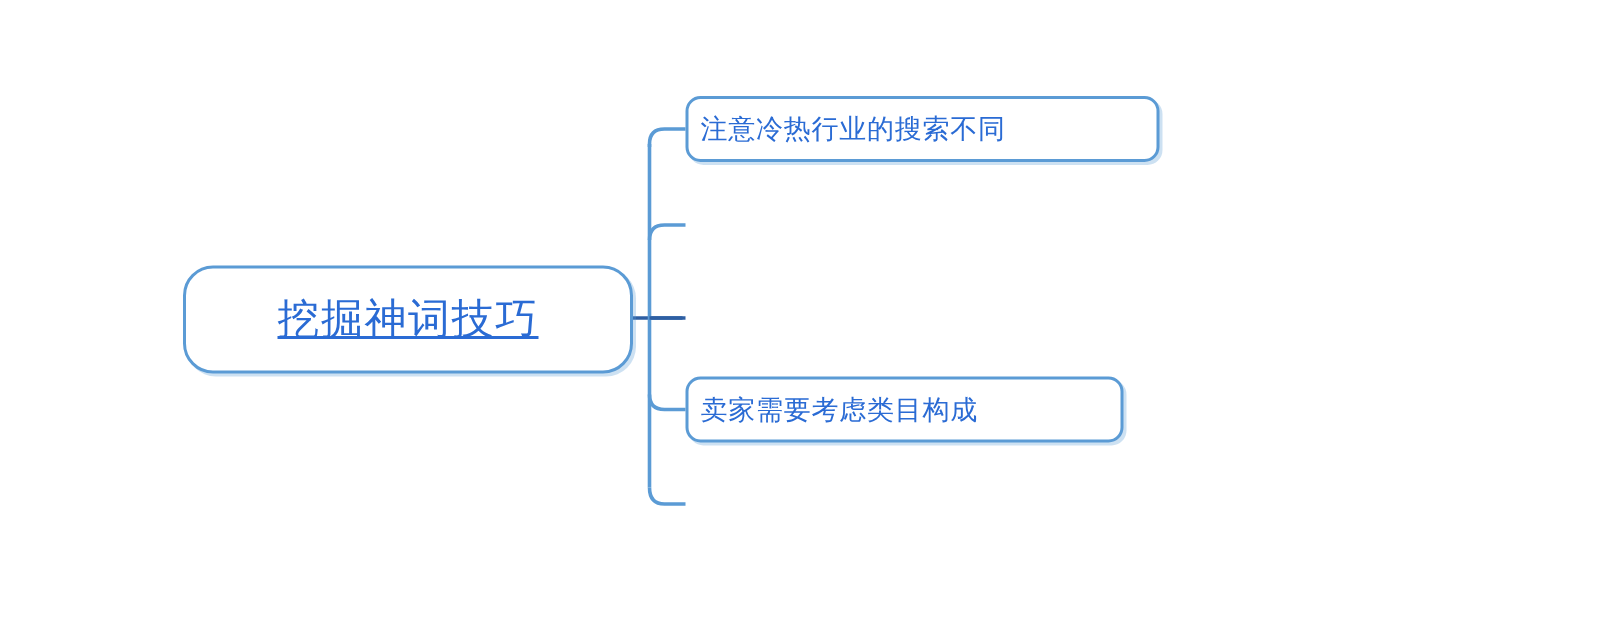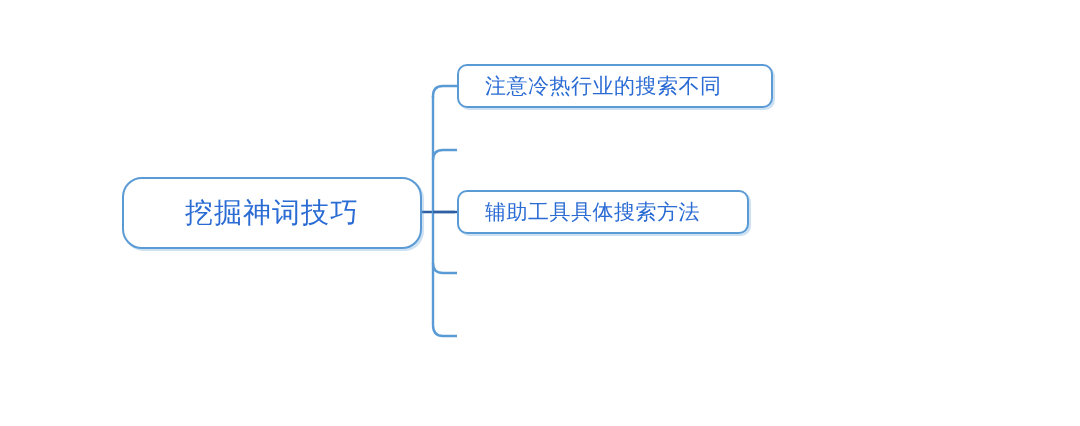--- a/index.html
+++ b/index.html
@@ -36,26 +36,27 @@
   }
   .node-root {
     left: 122px;
     top: 177px;
     width: 300px;
     height: 72px;
     border-radius: 20px;
     justify-content: center;
     font-size: 28px;
     letter-spacing: 1px;
+    text-decoration: underline;
   }
   .node-branch {
     border-radius: 10px;
     height: 44px;
-    padding: 0 26px;
-    font-size: 21px;
+    padding: 0 8px;
+    font-size: 18px;
     letter-spacing: 0.5px;
   }
   .nb-0 { left: 457px; top: 64px;  width: 316px; }
   .nb-1 { left: 457px; top: 128px; width: 165px; }
   .nb-2 { left: 457px; top: 190px; width: 292px; }
   .nb-3 { left: 457px; top: 251px; width: 292px; }
   .nb-4 { left: 457px; top: 314px; width: 443px; }
 </style>
 </head>
 <body>
@@ -81,19 +82,19 @@
 
   <div class="node node-root">
     <span>挖掘神词技巧</span>
   </div>
 
   <div class="node node-branch nb-0">
     <span>注意冷热行业的搜索不同</span>
   </div>
 
 
-  <div class="node node-branch nb-2">
-    <span>辅助工具具体搜索方法</span>
+
+  <div class="node node-branch nb-3">
+    <span>卖家需要考虑类目构成</span>
   </div>
-
 
 
 </div>
 
 </body></html>

